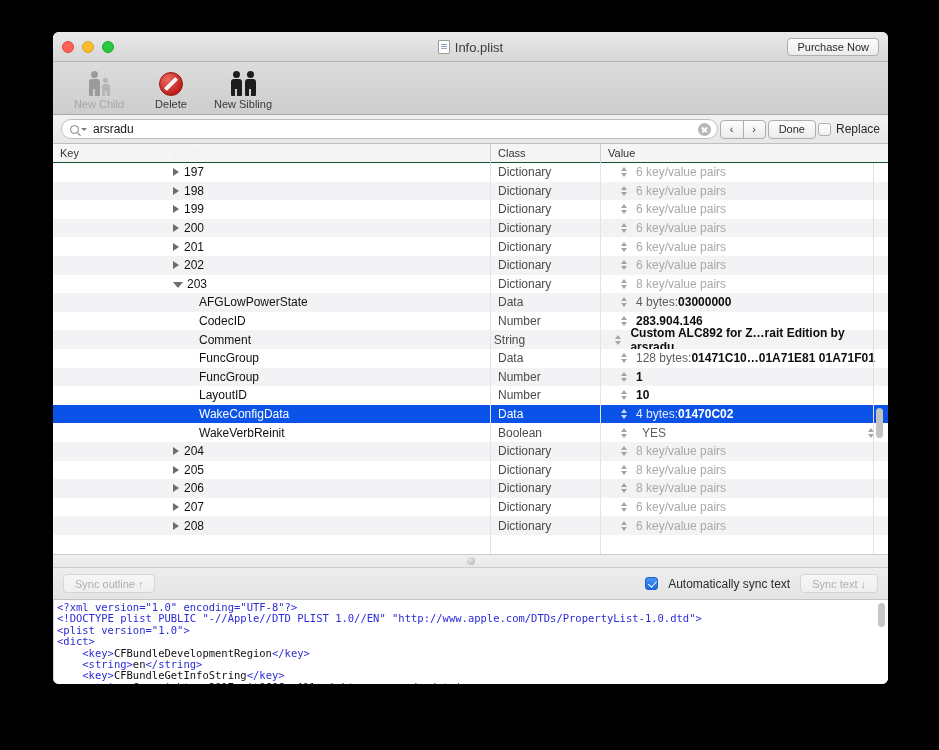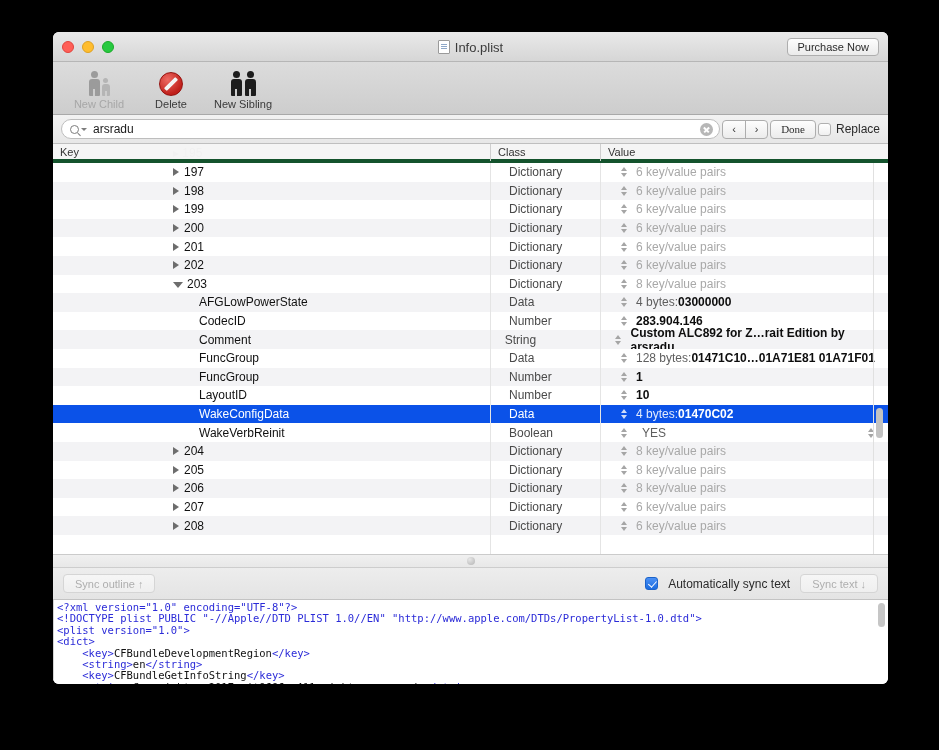--- a/index.html
+++ b/index.html
@@ -162,21 +162,21 @@
     width: 22px; display: flex; align-items: center; justify-content: center;
     font-size: 11px; color: #3a3a3a;
   }
   .seg div + div { border-left: 1px solid #adadad; }
 
   .done-btn {
     height: 19px; padding: 0 10px; flex: none;
     font-size: 11px; color: #2b2b2b;
     background: linear-gradient(to bottom,#fdfdfd,#ececec);
     border: 1px solid #adadad; border-radius: 4px;
-    display: flex; align-items: center; font-family: Liberation Serif, serif;
+    display: flex; align-items: center;
   }
   .replace-wrap { display: flex; align-items: center; gap: 5px; flex: none; }
   .checkbox {
     width: 13px; height: 13px; border-radius: 3px;
     border: 1px solid #b0b0b0;
     background: linear-gradient(to bottom,#fff,#f0f0f0);
   }
   .checkbox.checked {
     background: linear-gradient(to bottom,#4a90f5,#1b6ce0);
     border-color: #1b62c9; position: relative;
@@ -196,21 +196,21 @@
   .ghost-row {
     height: 18px; display: flex; align-items: center;
     font-size: 12px; color: #d9d9d9;
   }
   .ghost-row .gk { padding-left: 120px; }
 
   .thead {
     position: absolute; left: 0; right: 0; top: 0;
     height: 19px;
     background: rgba(244,244,244,0.88);
-    border-bottom: 4px solid #14532d;
+    border-bottom: 1px solid #14532d;
     display: flex; align-items: center;
     font-size: 11px; color: #333;
     z-index: 5;
   }
   .th { height: 19px; display: flex; align-items: center; padding-left: 7px; }
   .th + .th { border-left: 1px solid #cfcfcf; }
   .th.key   { width: 437px; }
   .th.class { width: 110px; }
   .th.value { flex: 1 1 auto; }
 
@@ -218,21 +218,21 @@
   .trow {
     display: flex; align-items: center; height: 18.6px;
     font-size: 12px; color: #111;
     position: relative;
   }
   .trow.odd  { background: #ffffff; }
   .trow.even { background: #f3f3f5; }
   .trow.sel  { background: #0b52e8; color: #fff; }
 
   .c-key   { width: 437px; display: flex; align-items: center; padding-left: 7px; overflow: hidden; }
-  .c-class { width: 110px; padding-left: 18px; color: #4a4a4a; border-left: 1px solid transparent; }
+  .c-class { width: 110px; padding-left: 7px; color: #4a4a4a; border-left: 1px solid transparent; }
   .c-val   { flex: 1 1 auto; display: flex; align-items: center; padding-left: 18px; overflow: hidden; }
   .trow.sel .c-class { color: #fff; }
 
   .disc {
     width: 0; height: 0; margin-right: 5px; flex: none;
     border-top: 4.5px solid transparent; border-bottom: 4.5px solid transparent;
     border-left: 6px solid #6d6d6d;
   }
   .disc.open {
     border-left: 5px solid transparent; border-right: 5px solid transparent;

